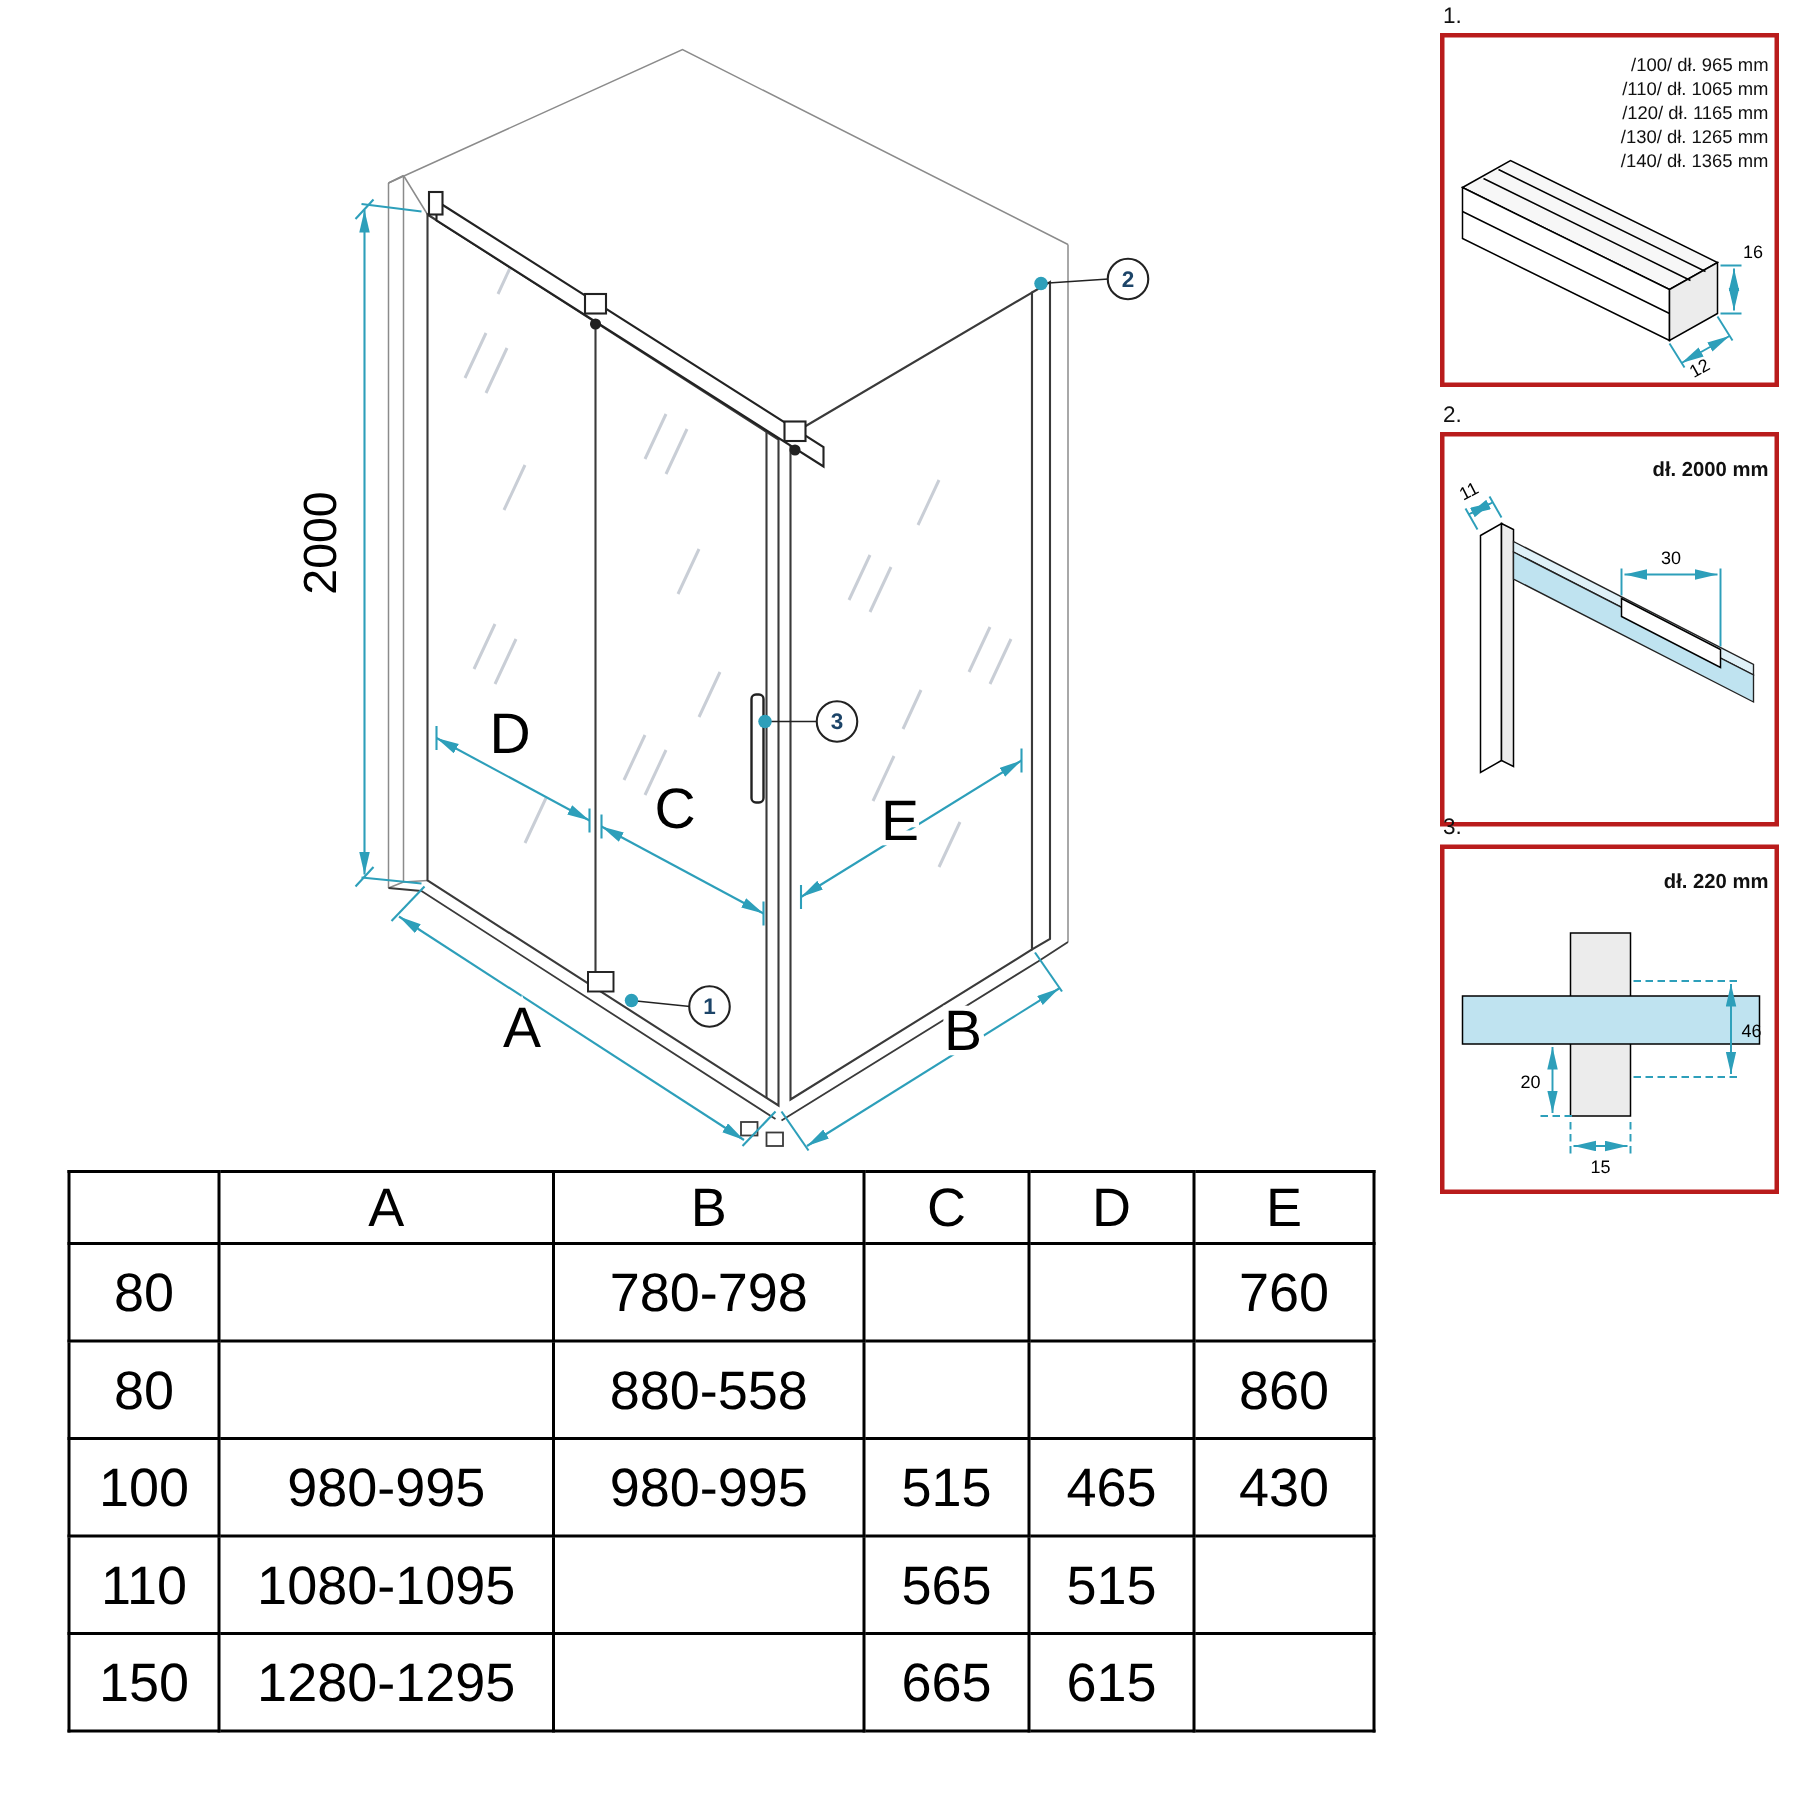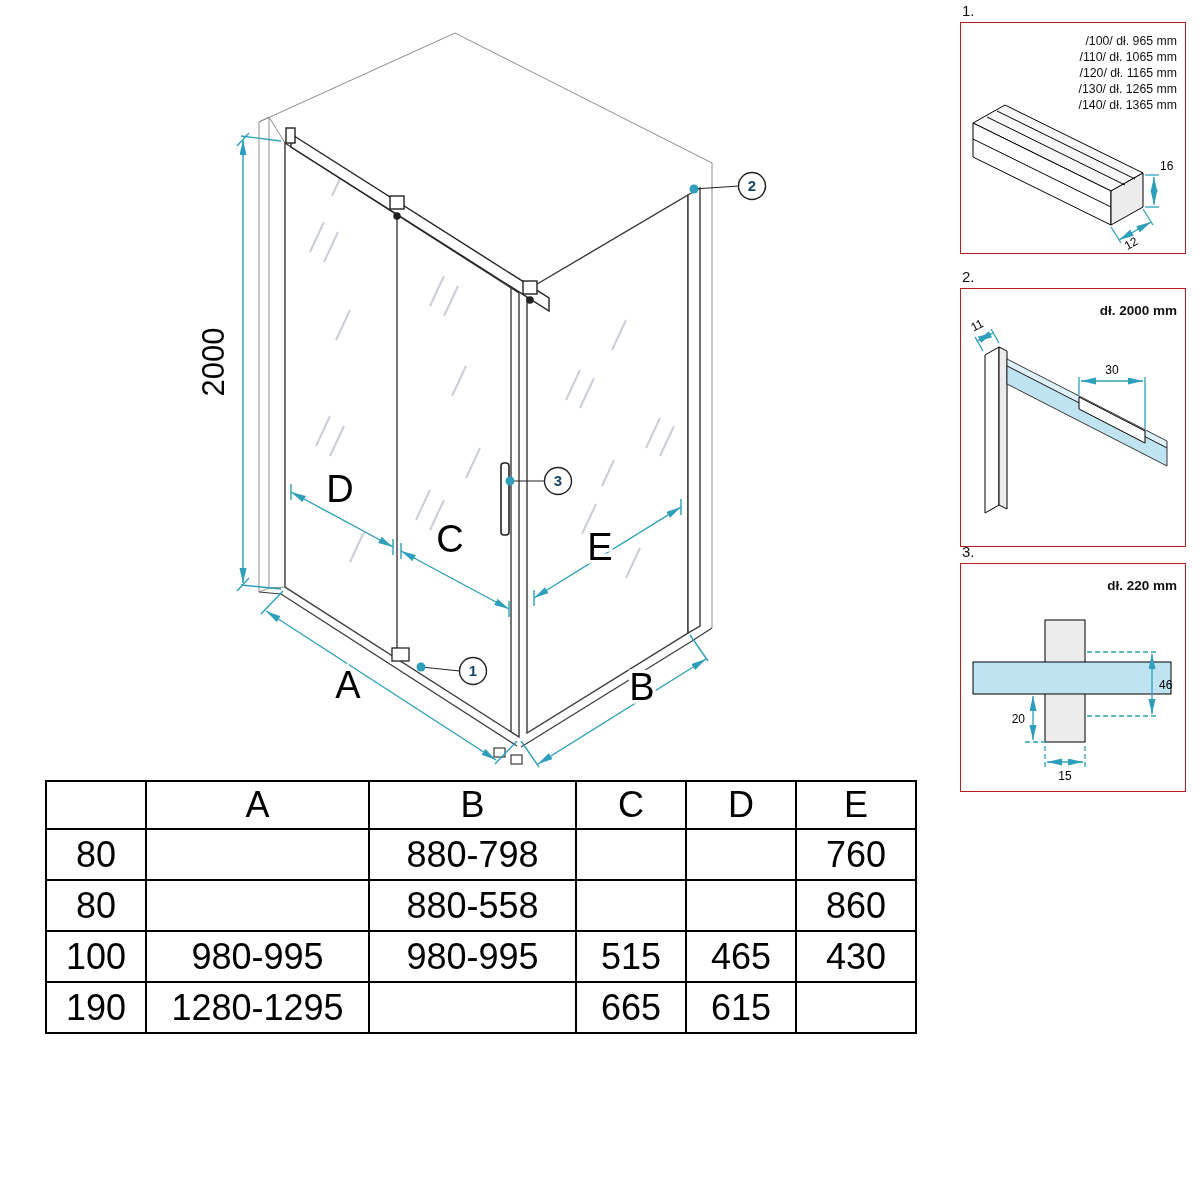--- a/index.html
+++ b/index.html
@@ -2,27 +2,27 @@
 <html><head>
 <meta charset="utf-8">
 <style>
   *{margin:0;padding:0;box-sizing:border-box}
   html,body{width:1200px;height:1200px;background:#fff;overflow:hidden;
     font-family:"Liberation Sans",sans-serif;position:relative;color:#000}
   svg{font-family:"Liberation Sans",sans-serif;display:block}
   .main-drawing{position:absolute;left:0;top:0}
   .detail{position:absolute;left:960px;width:226px}
   .detail-num{font-size:15px;color:#111;margin:0 0 3px 2px}
-  .detail-box{border:1px solid #b91c1c;background:#fff}
+  .detail-box{border:3px solid #b91c1c;background:#fff}
   .dim-table{position:absolute;left:45px;top:780px;width:870px;border-collapse:collapse;
     table-layout:fixed;font-size:36px}
   .dim-table th,.dim-table td{border:2px solid #000;text-align:center;font-weight:normal;
     padding:0;overflow:hidden;white-space:nowrap}
   .dim-table thead tr{height:48px}
-  .dim-table tbody tr{height:51px}
+  .dim-table tbody tr{height:65px}
 </style>
 </head>
 <body>
 
 <svg class="main-drawing" width="960" height="780" viewBox="0 0 960 780">
   <defs>
     <marker id="aE" markerWidth="16" markerHeight="8" refX="15" refY="3.5" orient="auto" markerUnits="userSpaceOnUse">
       <path d="M0,0 L15,3.5 L0,7 Z" fill="#2D9FBA"></path>
     </marker>
     <marker id="aS" markerWidth="16" markerHeight="8" refX="15" refY="3.5" orient="auto-start-reverse" markerUnits="userSpaceOnUse">
@@ -249,21 +249,21 @@
       <th>B</th>
       <th>C</th>
       <th>D</th>
       <th>E</th>
     </tr>
   </thead>
   <tbody>
     <tr>
       <td>80</td>
       <td></td>
-      <td>880-798</td>
+      <td>780-798</td>
       <td></td>
       <td></td>
       <td>760</td>
     </tr>
     <tr>
       <td>80</td>
       <td></td>
       <td>880-558</td>
       <td></td>
       <td></td>
@@ -271,21 +271,29 @@
     </tr>
     <tr>
       <td>100</td>
       <td>980-995</td>
       <td>980-995</td>
       <td>515</td>
       <td>465</td>
       <td>430</td>
     </tr>
     <tr>
-      <td>190</td>
+      <td>110</td>
+      <td>1080-1095</td>
+      <td></td>
+      <td>565</td>
+      <td>515</td>
+      <td></td>
+    </tr>
+    <tr>
+      <td>150</td>
       <td>1280-1295</td>
       <td></td>
       <td>665</td>
       <td>615</td>
       <td></td>
     </tr>
   </tbody>
 </table>
 
 </body></html>

